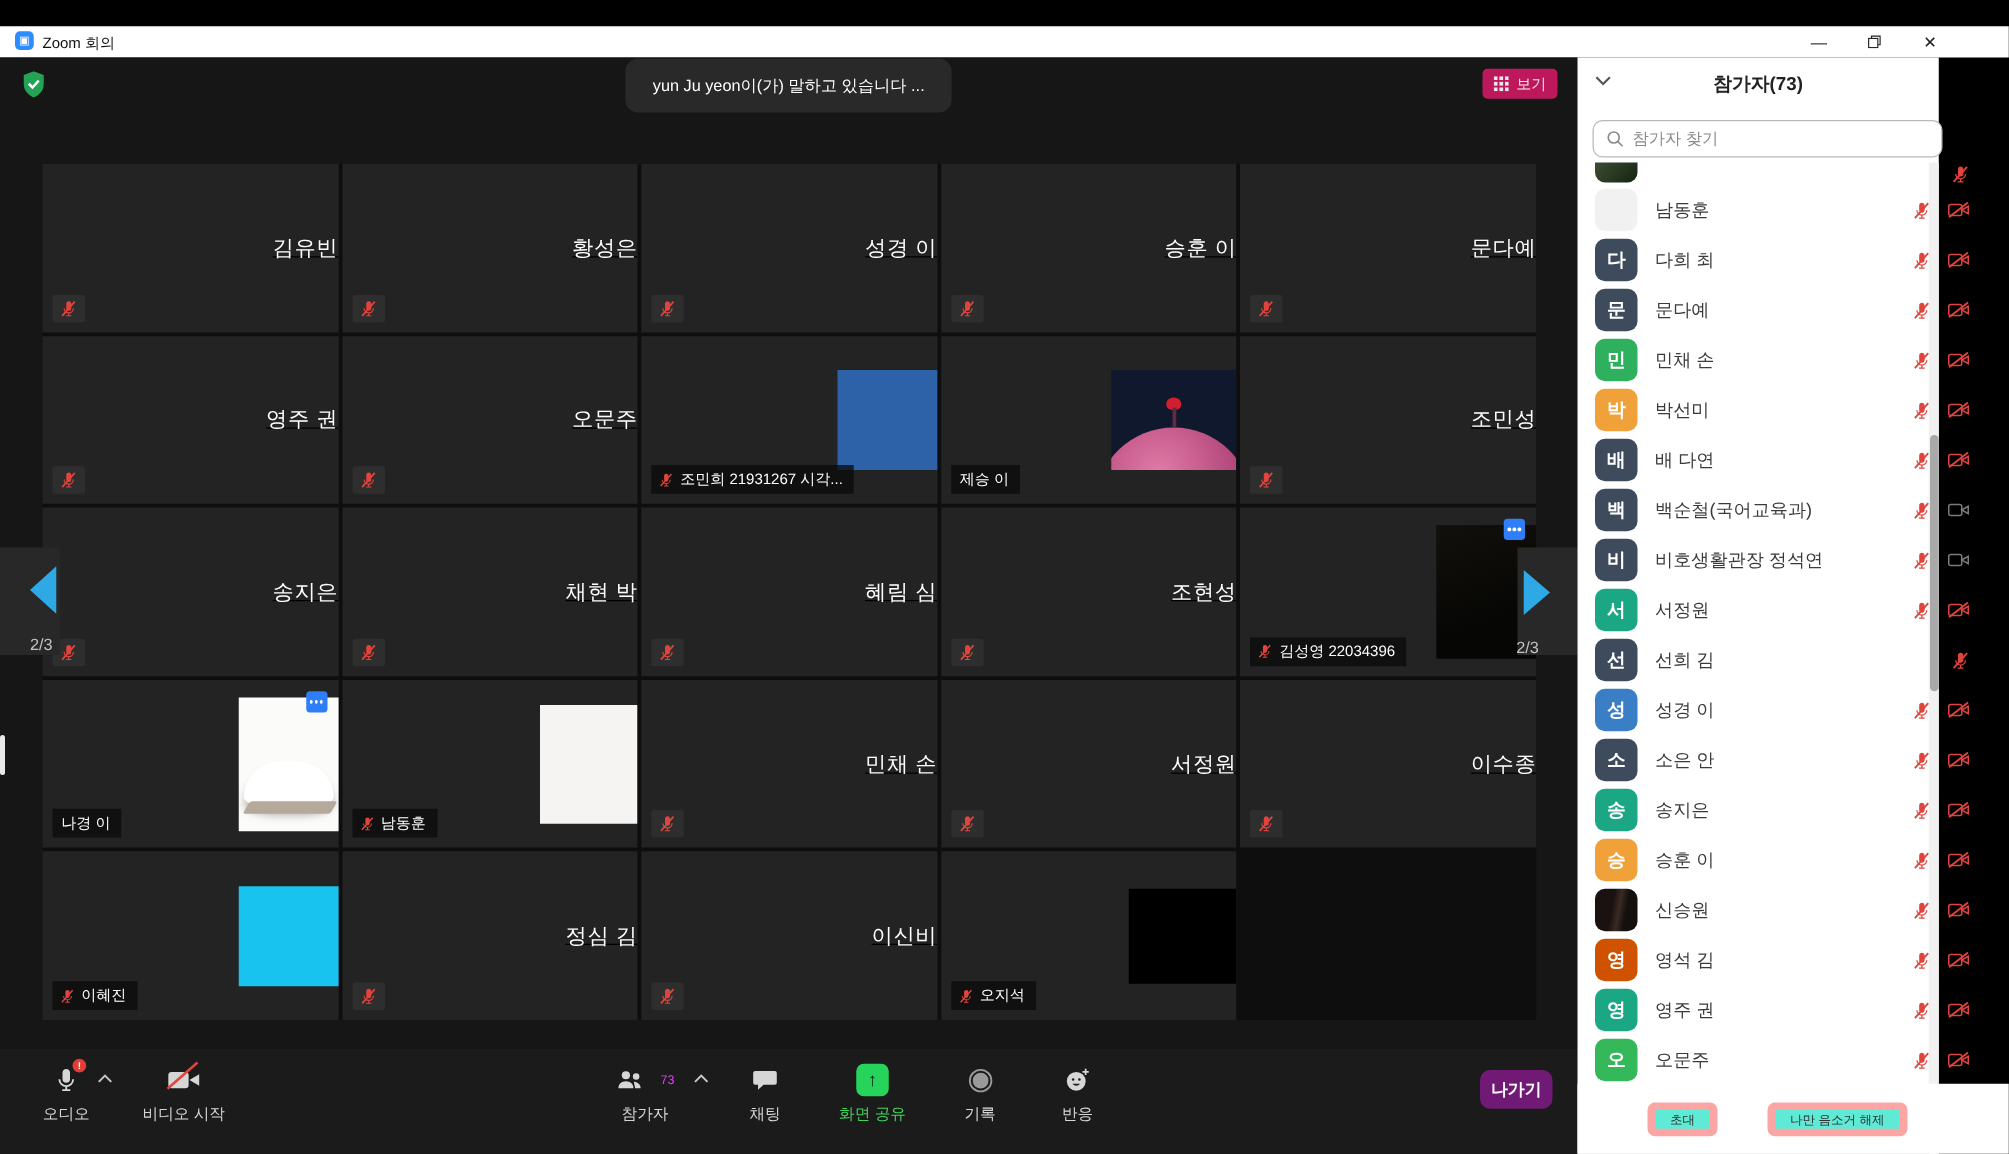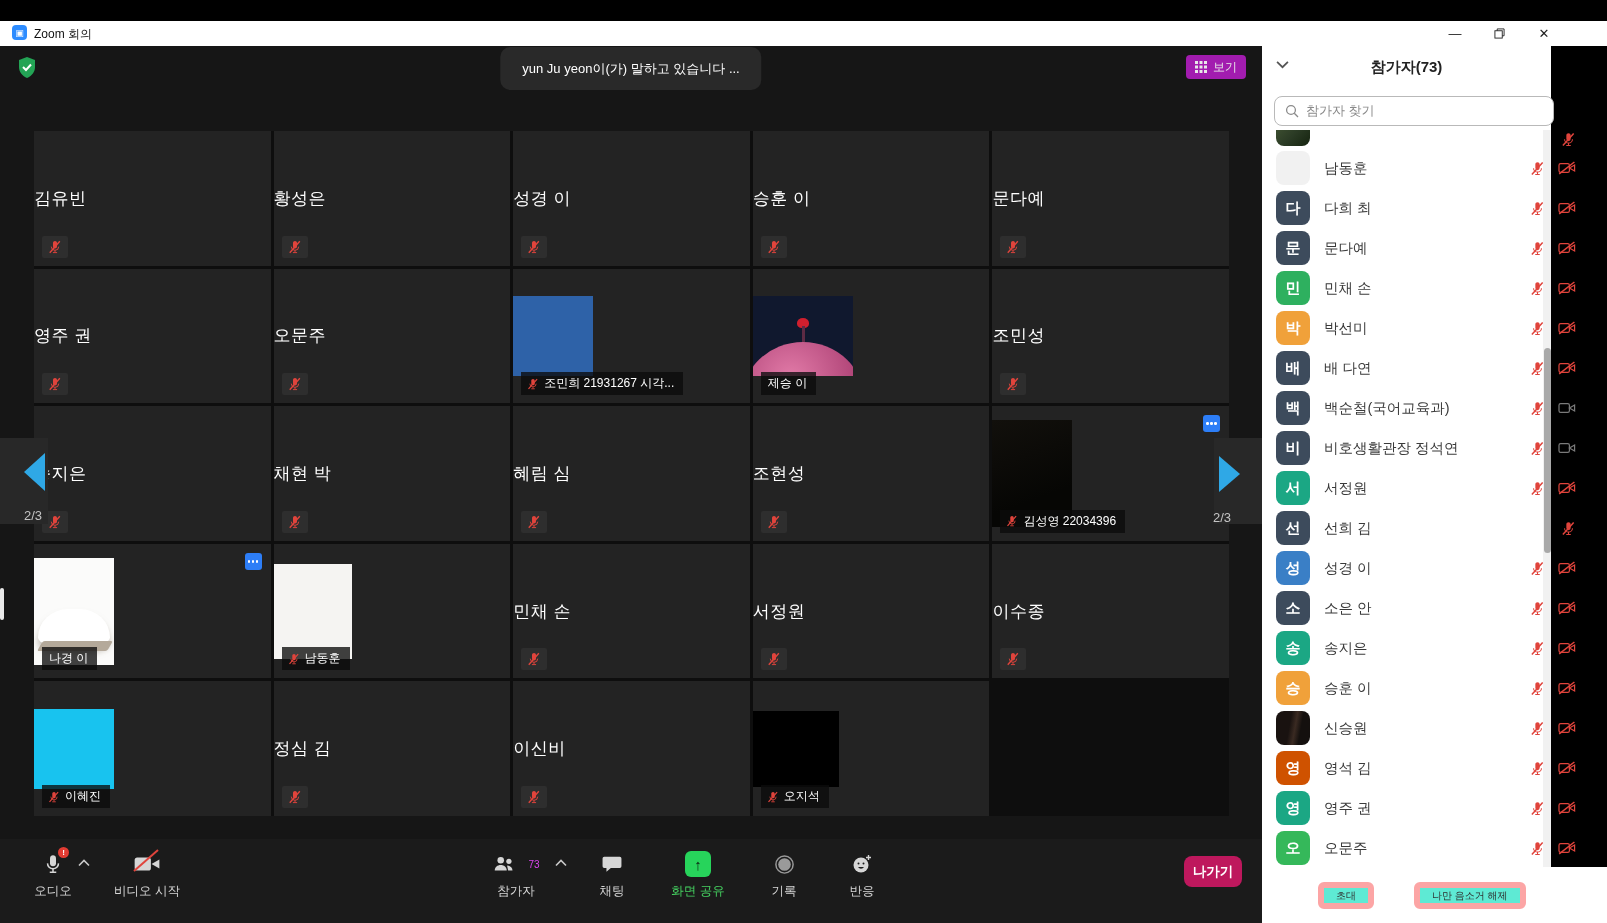--- a/index.html
+++ b/index.html
@@ -10,25 +10,25 @@
   .titlebar { position:absolute; left:0; top:21px; width:1607px; height:25px; background:#fff; }
   .zoom-app-icon { position:absolute; left:12px; top:4px; width:15px; height:15px; background:#2d8cff; border-radius:4px; color:#fff; font-size:9px; display:flex; align-items:center; justify-content:center; }
   .titlebar-text { position:absolute; left:34px; top:5px; font-size:12px; color:#111; }
   .win-btn { position:absolute; top:0; width:34px; height:25px; display:flex; align-items:center; justify-content:center; color:#222; font-size:13px; }
   .win-min { left:1438px; } .win-restore { left:1482px; } .win-close { left:1527px; }
 
   
   .main { position:absolute; left:0; top:46px; width:1262px; height:877px; background:#161616; }
   .shield { position:absolute; left:18px; top:11px; width:18px; height:21px; }
   .toast { position:absolute; left:50%; transform:translateX(-50%); top:1px; height:43px; background:#292929; border-radius:10px; display:flex; align-items:center; padding:0 22px; color:#fff; font-size:13px; white-space:nowrap; }
-  .view-btn { position:absolute; right:16px; top:9px; height:24px; background:#a21caf; border-radius:4px; display:flex; align-items:center; gap:6px; padding:0 9px; color:#e8e8e8; font-size:12px; }
+  .view-btn { position:absolute; right:16px; top:9px; height:24px; background:#be185d; border-radius:4px; display:flex; align-items:center; gap:6px; padding:0 9px; color:#e8e8e8; font-size:12px; }
 
   
   .grid { position:absolute; left:34px; top:85px; width:1195px; height:685px; display:grid; grid-template-columns:repeat(5,1fr); grid-template-rows:repeat(5,1fr); gap:3px; background:#0e0e0e; }
-  .tile { position:relative; background:#232323; overflow:hidden; display:flex; align-items:center; justify-content:flex-start; }
+  .tile { position:relative; background:#232323; overflow:hidden; display:flex; align-items:center; justify-content:flex-end;text-decoration:underline; }
   .tile .center-name { color:#fff; font-size:17px; font-weight:500; letter-spacing:.5px; }
   .mic-corner { position:absolute; left:8px; bottom:8px; width:26px; height:22px; background:#2e2e2e; border-radius:2px; display:flex; align-items:center; justify-content:center; }
   .tile-label { position:absolute; left:8px; bottom:8px; background:rgba(12,12,12,.78); padding:3px 9px 3px 6px; display:flex; align-items:center; gap:5px; color:#fff; font-size:12px; white-space:nowrap; max-width:92%; }
   .tile-label.nomic { padding-left:7px; }
   .tile-menu { position:absolute; top:9px; right:9px; width:17px; height:17px; background:#2d7ef7; border-radius:3px; display:flex; align-items:center; justify-content:center; gap:1.5px; }
   .tile-menu i { width:2.5px; height:2.5px; background:#fff; border-radius:50%; display:block; }
 
   
   .ct-blue-square { width:80px; height:80px; background:#2e62a8; }
   .ct-cyan-square { width:80px; height:80px; background:#18c3ef; }
@@ -59,21 +59,21 @@
   .tb-icon { height:26px; display:flex; align-items:center; justify-content:center; position:relative; }
   .tb-audio { left:22px; width:62px; } .tb-video { left:106px; width:82px; }
   .tb-part { left:478px; width:76px; } .tb-chat { left:588px; width:48px; }
   .tb-share { left:656px; width:84px; color:#45d160; } .tb-record { left:758px; width:52px; }
   .tb-react { left:834px; width:56px; }
   .tb-chev { position:absolute; top:20px; color:#c9c9c9; }
   .chev-audio { left:78px; } .chev-part { left:555px; }
   .audio-badge { position:absolute; top:-4px; right:-6px; width:11px; height:11px; background:#e23c33; border-radius:50%; color:#fff; font-size:8px; font-weight:bold; display:flex; align-items:center; justify-content:center; }
   .count-badge { font-size:10px; color:#d946ef; margin-left:12px; }
   .share-square { width:26px; height:26px; background:#27d45b; border-radius:6px; display:flex; align-items:center; justify-content:center; color:#0c2113; font-size:15px; font-weight:bold; }
-  .leave-btn { position:absolute; right:20px; top:17px; width:58px; height:31px; background:#be185d; border-radius:8px; color:#fff; font-size:13.5px; font-weight:bold; display:flex; align-items:center; justify-content:center; }
+  .leave-btn { position:absolute; right:20px; top:17px; width:58px; height:31px; background:#701a75; border-radius:8px; color:#fff; font-size:13.5px; font-weight:bold; display:flex; align-items:center; justify-content:center; }
 
   
   .panel { position:absolute; left:1262px; top:46px; width:289px; height:877px; background:#fff; }
   .panel-collapse { position:absolute; left:14px; top:14px; color:#555; }
   .panel-title { position:absolute; left:0; top:12px; width:100%; text-align:center; font-size:15px; font-weight:bold; color:#222; }
   .search-box { position:absolute; left:12px; top:50px; width:280px; height:30px; border:1px solid #b9b9b9; border-radius:8px; display:flex; align-items:center; gap:7px; padding:0 10px; color:#8a8a8a; font-size:13px; background:#fff; }
   .plist { position:absolute; left:0; top:84px; width:336px; height:737px; overflow:hidden; }
   .prow { height:40px; display:flex; align-items:center; padding-left:14px; position:relative; }
   .prow.cut { height:18px; overflow:hidden; }
   .prow.cut .pavatar { margin-top:-20px; }

